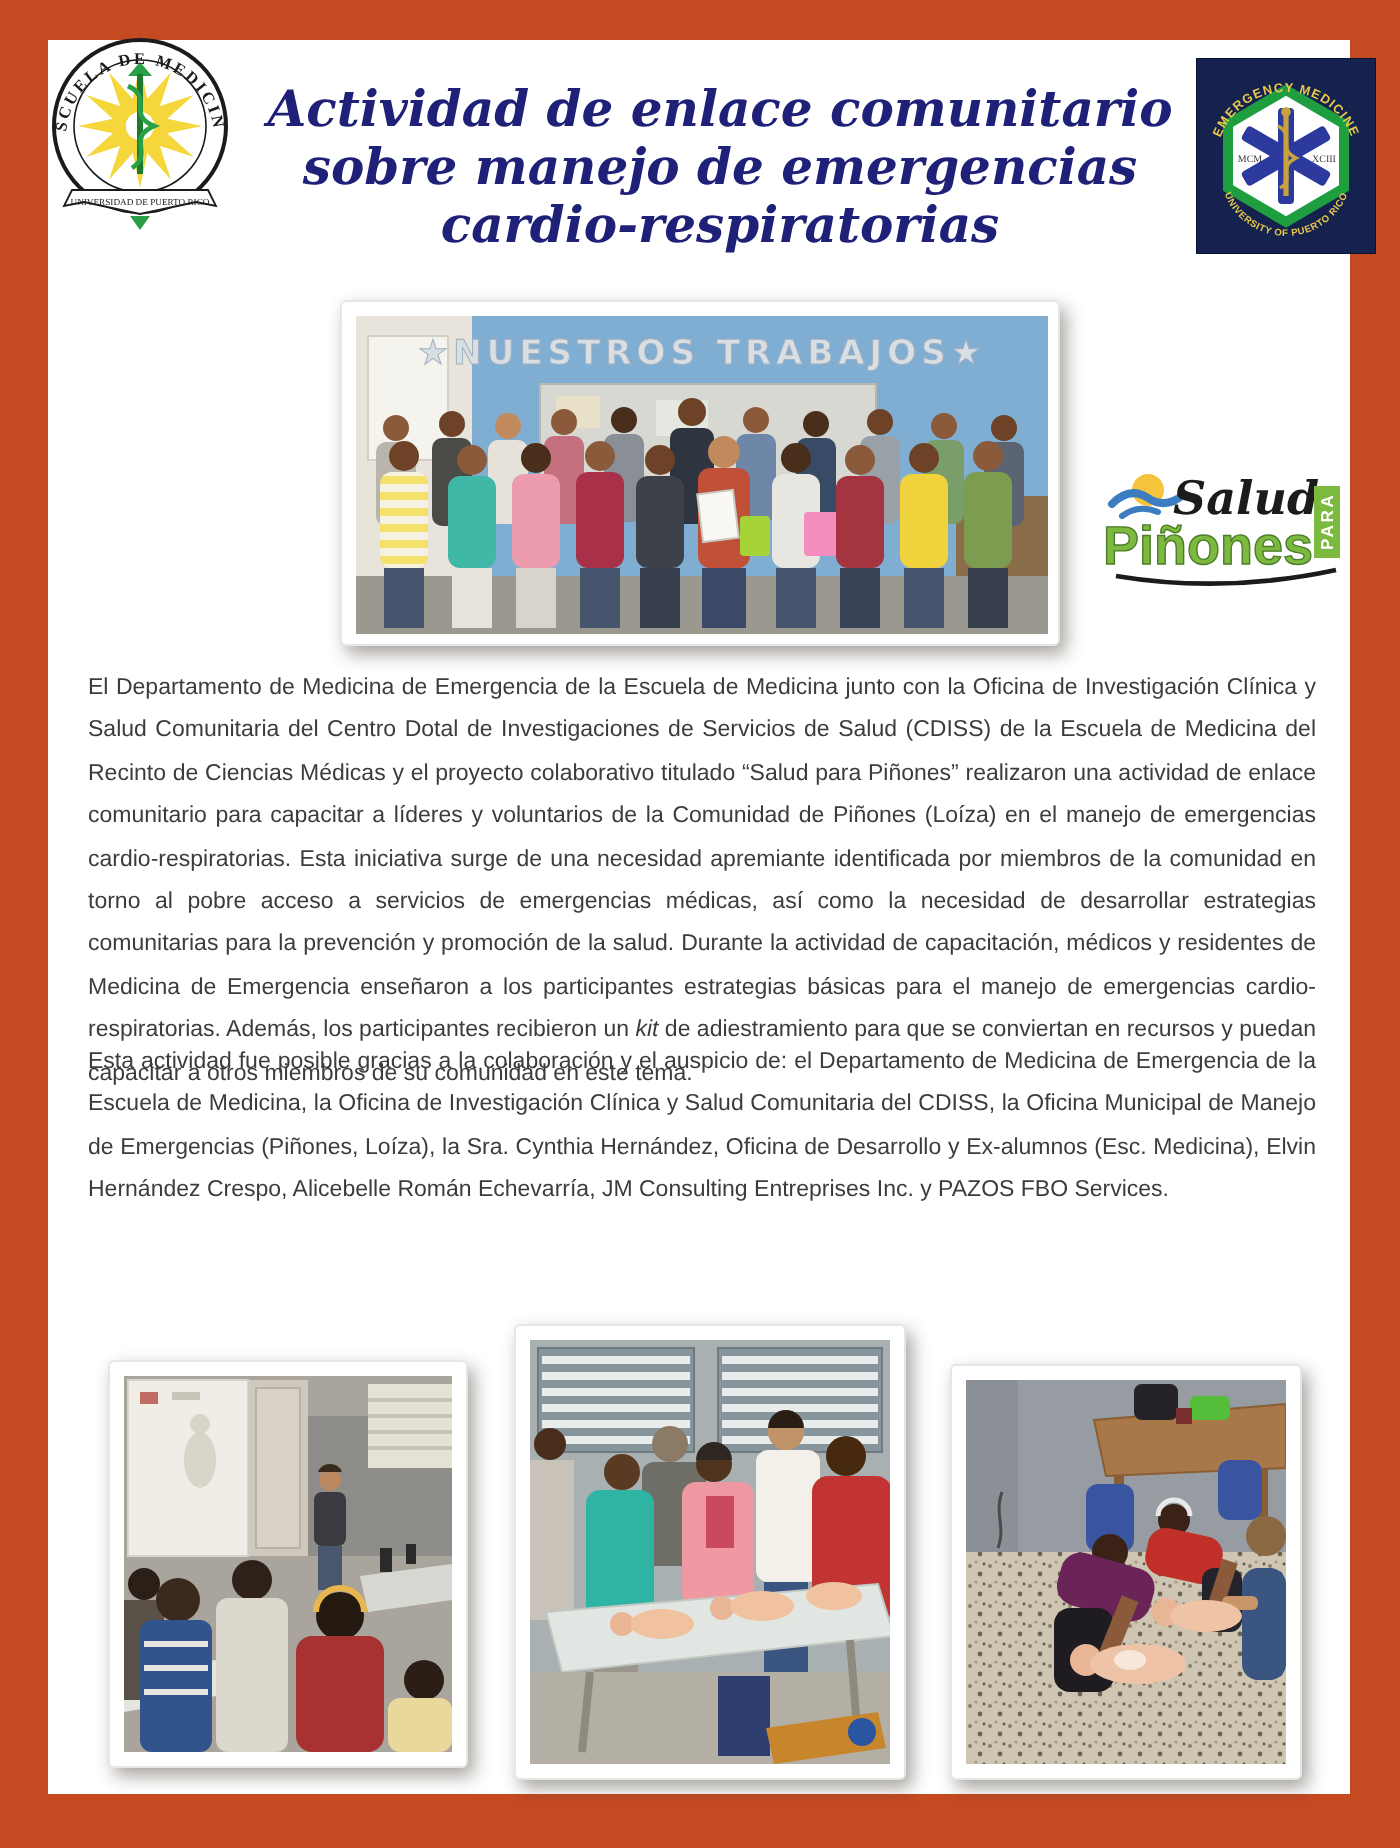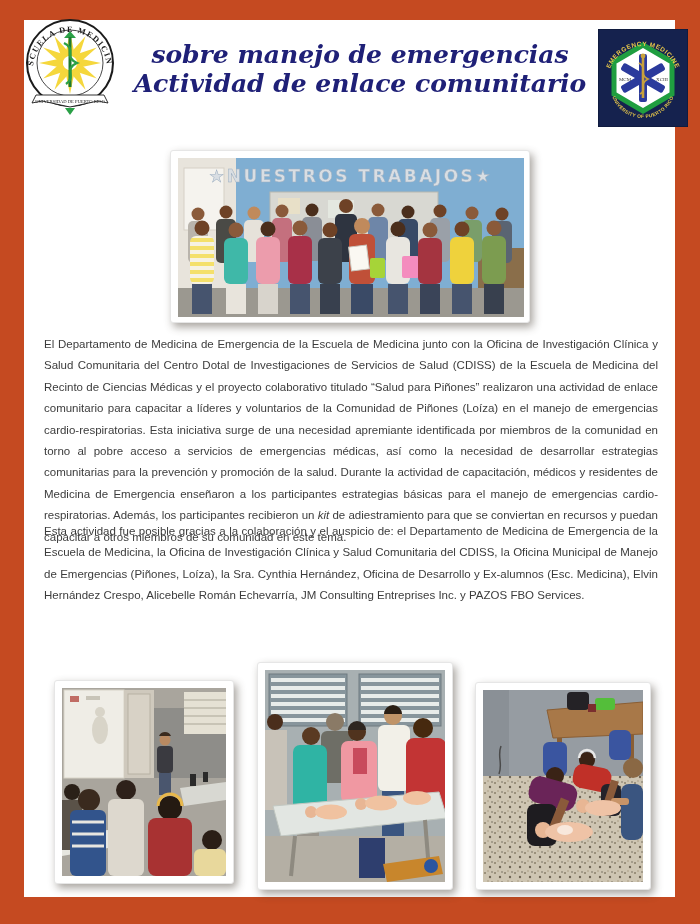--- a/index.html
+++ b/index.html
@@ -56,22 +56,23 @@
       <text font-family="Liberation Serif,serif" font-size="8.2" font-weight="bold" letter-spacing="1.4" fill="#1b1b1b">
         <textPath href="#sealArc" startOffset="50%" text-anchor="middle">ESCUELA DE MEDICINA</textPath>
       </text>
       <path d="M16 80 L84 80 L88 88 L78 86 L50 92 L22 86 L12 88 Z" fill="#ffffff" stroke="#1b1b1b" stroke-width="0.9"></path>
       <text x="50" y="87.5" text-anchor="middle" font-size="4.6" fill="#1b1b1b" font-family="Liberation Serif,serif">UNIVERSIDAD DE PUERTO RICO</text>
       <path d="M45 93 L50 100 L55 93 Z" fill="#2AA046"></path>
     </svg>
   </div>
 
   <div class="abs title">
+    <div>Actividad de enlace comunitario</div>
     <div>sobre manejo de emergencias</div>
-    <div>Actividad de enlace comunitario</div>
+    <div>cardio-respiratorias</div>
   </div>
 
   <div class="abs" style="left:598px;top:29px;width:90px;height:98px;">
     <svg width="90" height="98" viewBox="0 0 90 98">
       <defs>
         <path id="emArcT" d="M 10 52 A 35 35 0 1 1 80 52" fill="none"></path>
         <path id="emArcB" d="M 12 56 A 33 33 0 0 0 78 56" fill="none"></path>
       </defs>
       <rect x="0" y="0" width="90" height="98" fill="#15224E" stroke="#0c1530" stroke-width="1"></rect>
       <polygon points="45,16 74,33 74,65 45,82 16,65 16,33" fill="#ffffff" stroke="#1F9E40" stroke-width="5"></polygon>
@@ -90,20 +91,34 @@
       <text font-size="6.4" font-weight="bold" letter-spacing="0.6" fill="#E8C84A" font-family="Liberation Sans,sans-serif">
         <textPath href="#emArcT" startOffset="50%" text-anchor="middle">EMERGENCY MEDICINE</textPath>
       </text>
       <text font-size="4.8" font-weight="bold" letter-spacing="0.3" fill="#E8C84A" font-family="Liberation Sans,sans-serif">
         <textPath href="#emArcB" startOffset="50%" text-anchor="middle">UNIVERSITY OF PUERTO RICO</textPath>
       </text>
     </svg>
   </div>
 
 
+  <div class="abs" style="left:552px;top:230px;width:122px;height:64px;">
+    <svg width="122" height="64" viewBox="0 0 122 64">
+      <circle cx="22" cy="15" r="8" fill="#F6C33C"></circle>
+      <g stroke="#3C7CC0" fill="none" stroke-linecap="round">
+        <path d="M4 22 Q13 13 22 19 Q31 25 40 17" stroke-width="4"></path>
+        <path d="M9 28 Q17 22 27 26" stroke-width="3"></path>
+      </g>
+      <text x="71" y="27" text-anchor="middle" font-family="DejaVu Serif,serif" font-style="italic" font-weight="bold" font-size="23" fill="#1b1b1b">Salud</text>
+      <rect x="105" y="13" width="13" height="36" fill="#7CBA3F"></rect>
+      <text x="0" y="0" transform="translate(114.5,45) rotate(-90)" font-size="8.6" font-weight="bold" letter-spacing="1.2" fill="#ffffff" font-family="Liberation Sans,sans-serif">PARA</text>
+      <text x="52" y="52" text-anchor="middle" font-family="Liberation Sans,sans-serif" font-weight="bold" font-size="27" fill="#7CBA3F" stroke="#4C7C28" stroke-width="0.7">Piñones</text>
+      <path d="M6 58 Q60 67 116 55" stroke="#1b1b1b" stroke-width="2.4" fill="none"></path>
+    </svg>
+  </div>
 
   <div class="abs photoframe" style="left:170px;top:150px;width:360px;height:173px;text-align:center;">
     <svg width="346" height="159" viewBox="0 0 346 159">
       <defs>
         <pattern id="ystr" width="6" height="8" patternUnits="userSpaceOnUse">
           <rect width="6" height="8" fill="#F4E06A"></rect>
             <rect y="4" width="6" height="4" fill="#F6F2E2"></rect>
         </pattern>
       </defs>
       <rect width="346" height="159" fill="#7FAED2"></rect>

